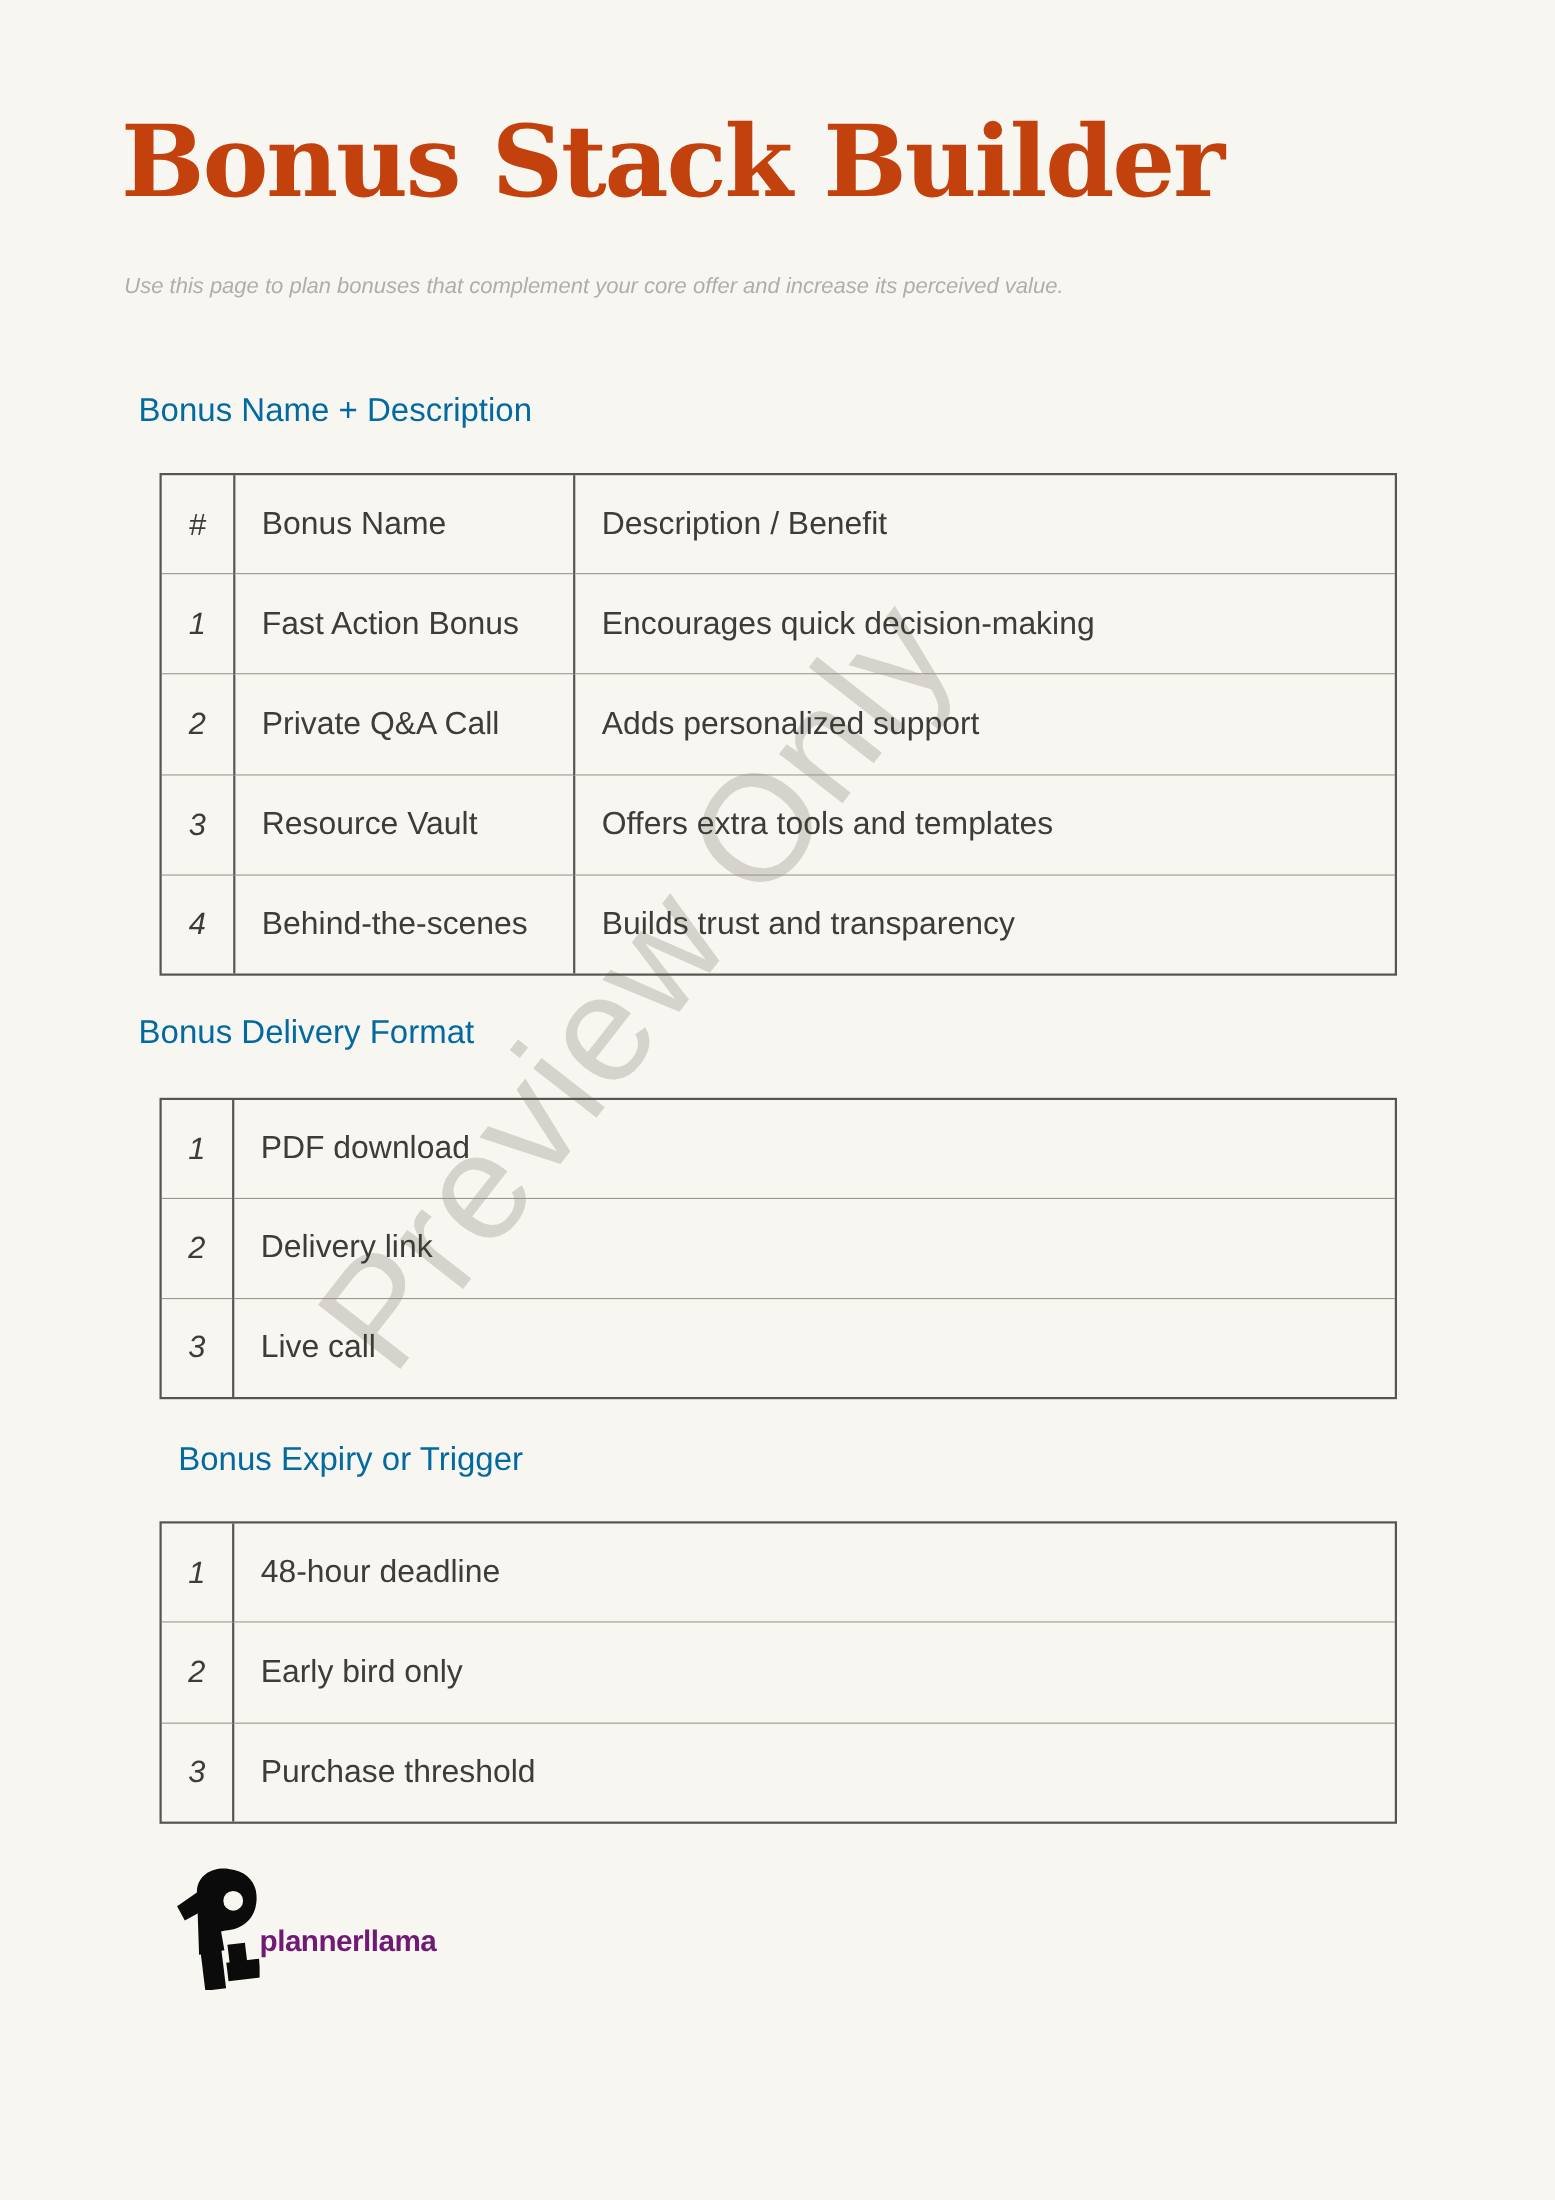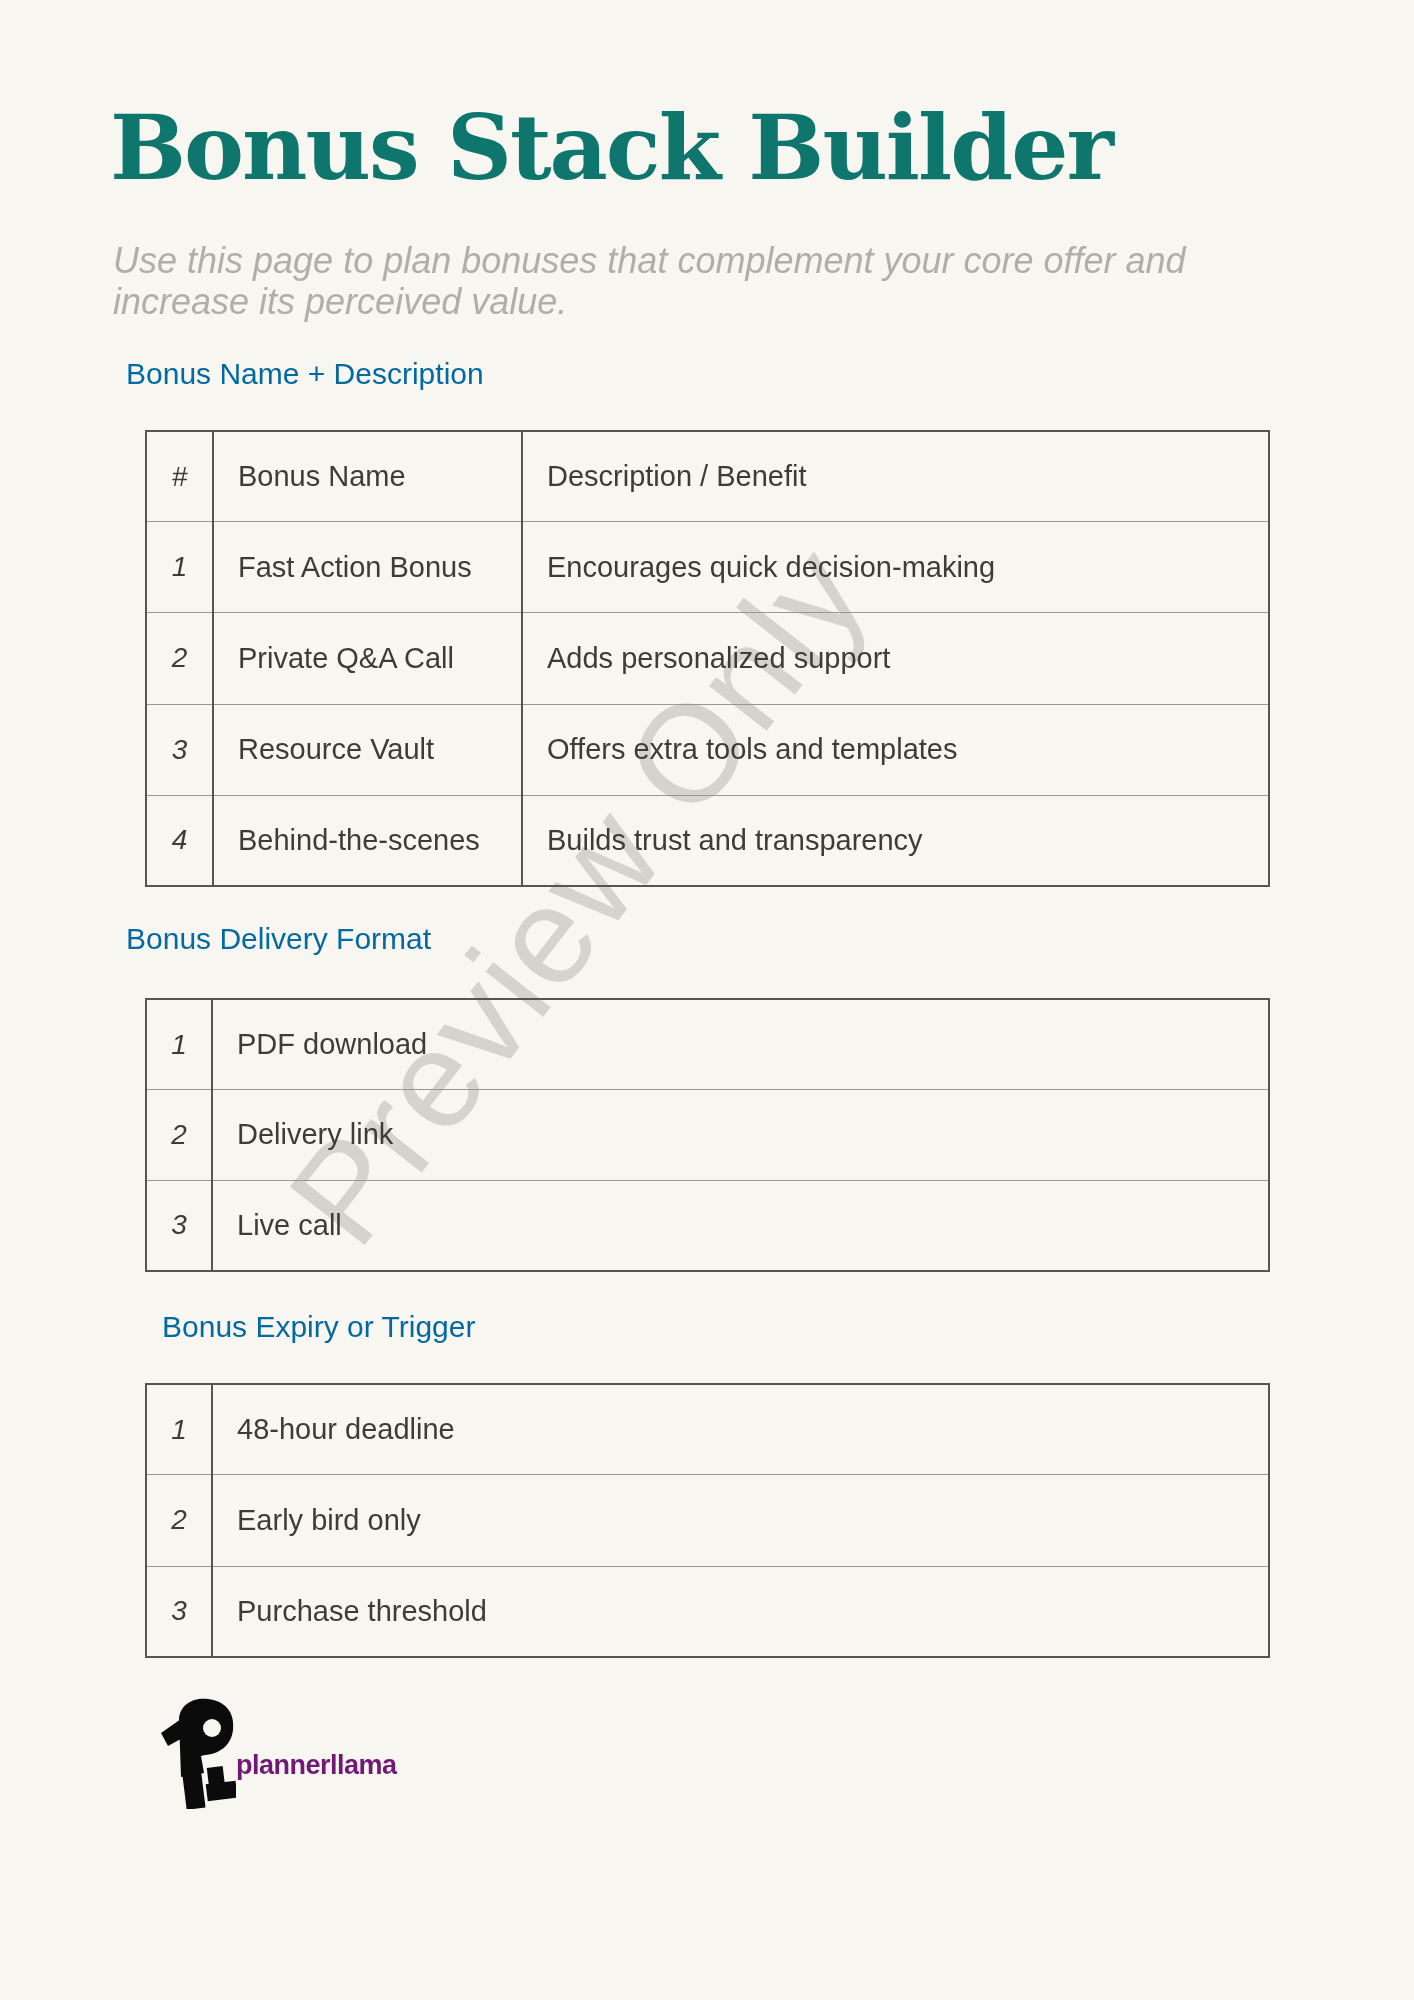--- a/index.html
+++ b/index.html
@@ -12,25 +12,25 @@
   .watermark {
     position:absolute; left:578px; top:895px;
     transform:translate(-50%,-50%) rotate(-52deg);
     font-size:138px; color:#d6d3cc; white-space:nowrap;
     letter-spacing:2px; z-index:0; user-select:none;
   }
   .content { position:absolute; inset:0; z-index:1; }
   .title {
     position:absolute; left:110px; top:96px; margin:0;
     font-family:"DejaVu Serif", serif; font-weight:700;
-    font-size:90px; letter-spacing:-2px; color:#0f766e; line-height:1.15;
+    font-size:90px; letter-spacing:-2px; color:#c2410c; line-height:1.15;
   }
   .subtitle {
     position:absolute; left:113px; top:240px; width:1160px;
-    font-style:italic; font-size:36px; line-height:41px; color:#b1aeaa;
+    font-style:italic; font-size:20px; line-height:41px; color:#b1aeaa;
   }
   .section-heading {
     position:absolute; left:126px; margin:0;
     font-size:30px; font-weight:400; color:#0369a1; line-height:34px;
   }
   .h1 { top:357px; } .h2 { top:922px;text-align:center; } .h3 { top:1310px;margin-left:36px; }
   .tbl-wrap { position:absolute; left:145px; width:1121px; border:2px solid #57554f; background:transparent; }
   .t1 { top:430px; height:453px; }
   .t2 { top:998px; height:270px; }
   .t3 { top:1383px; height:271px; }

